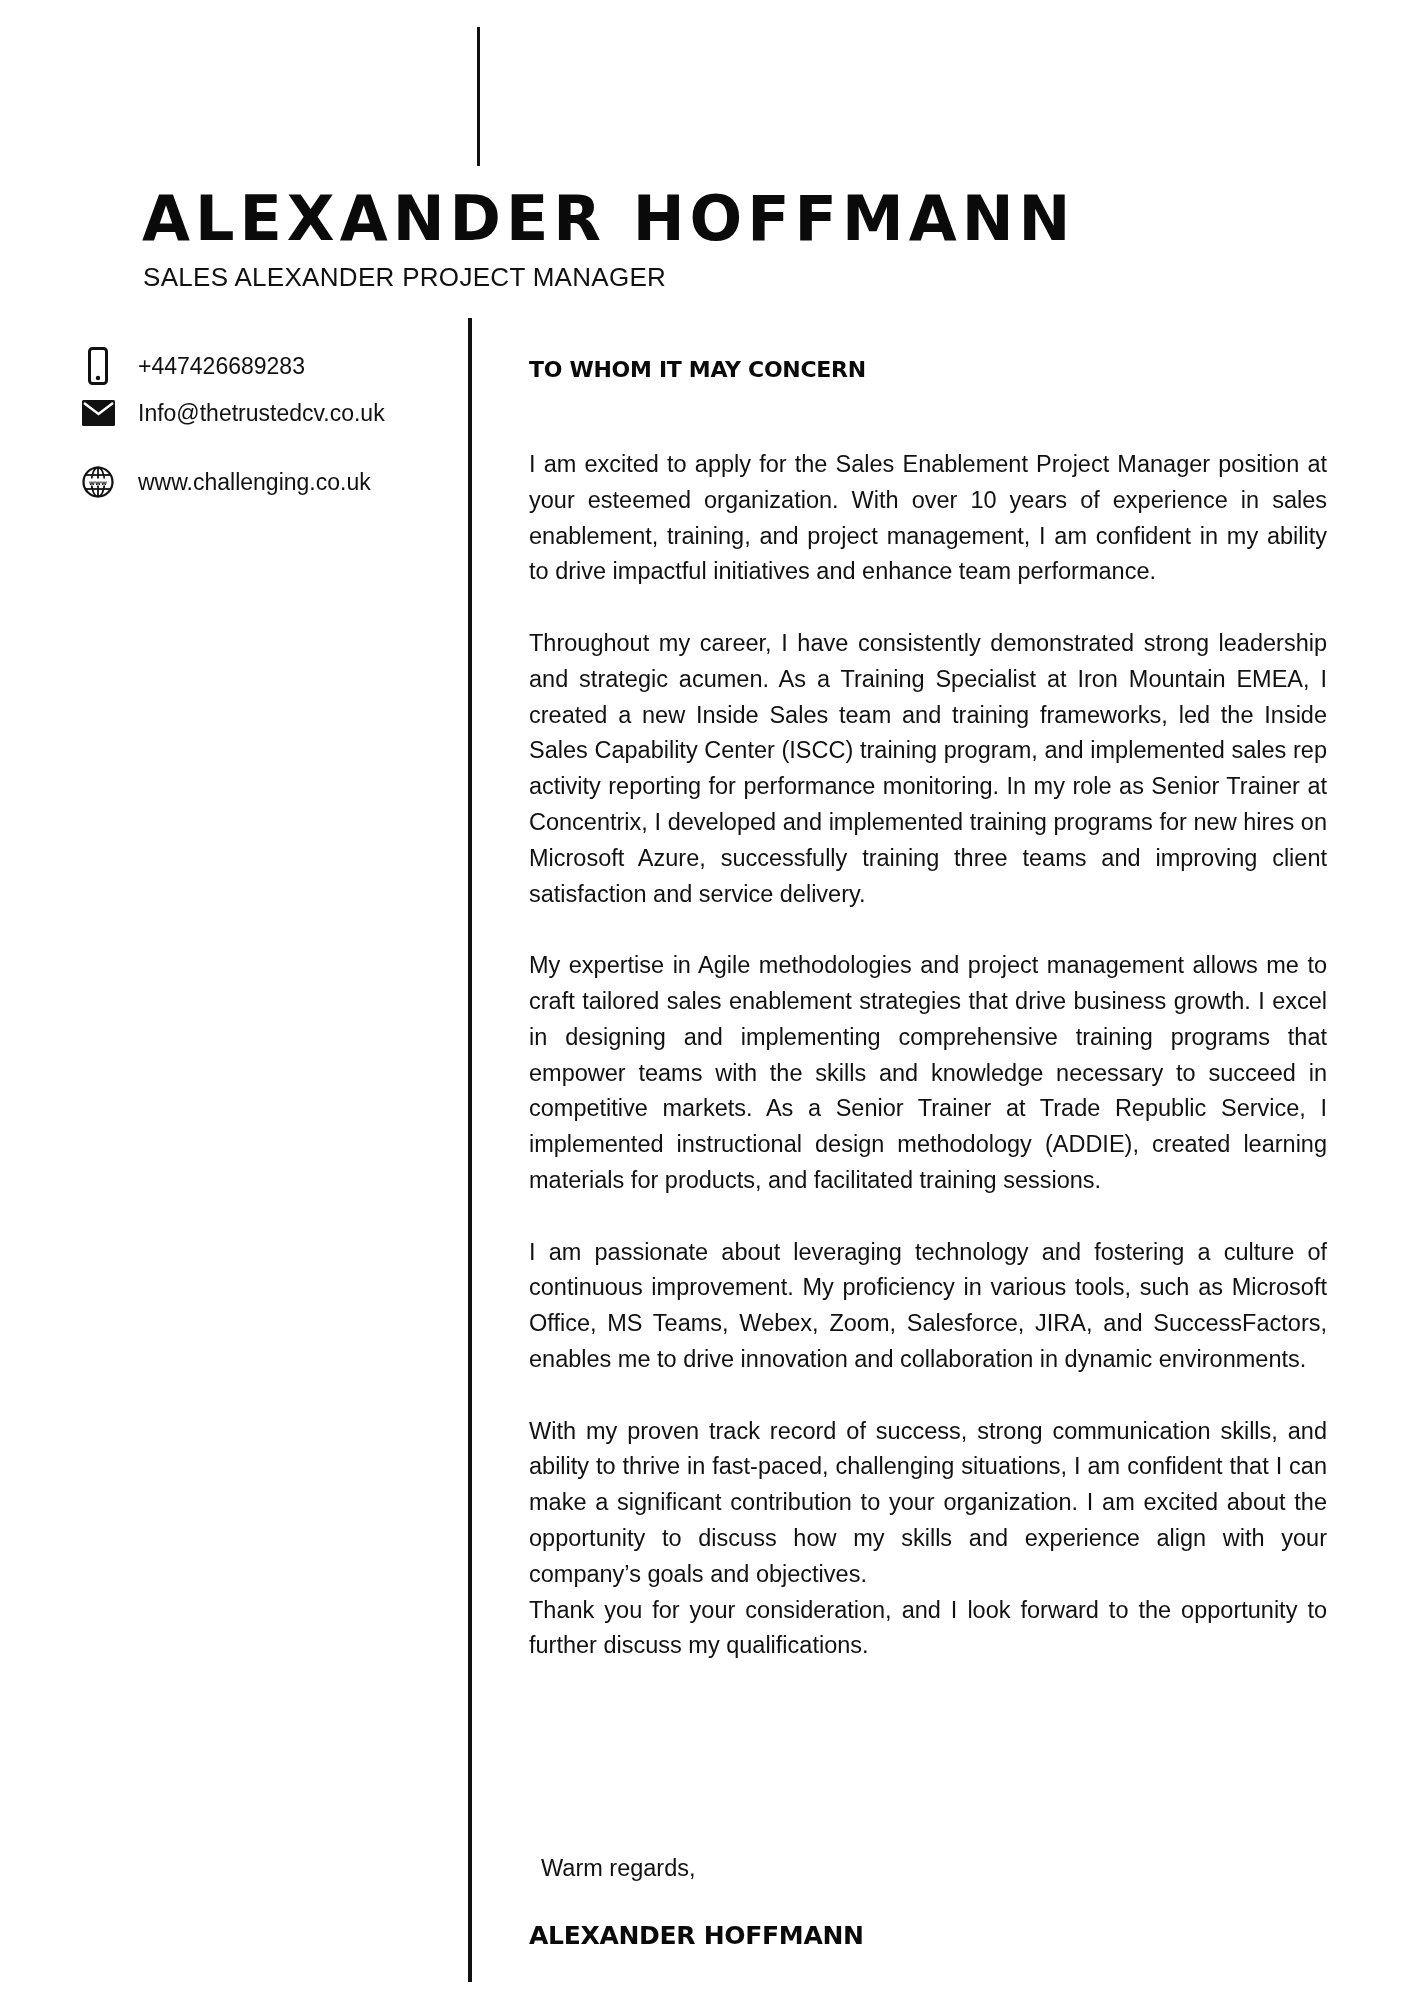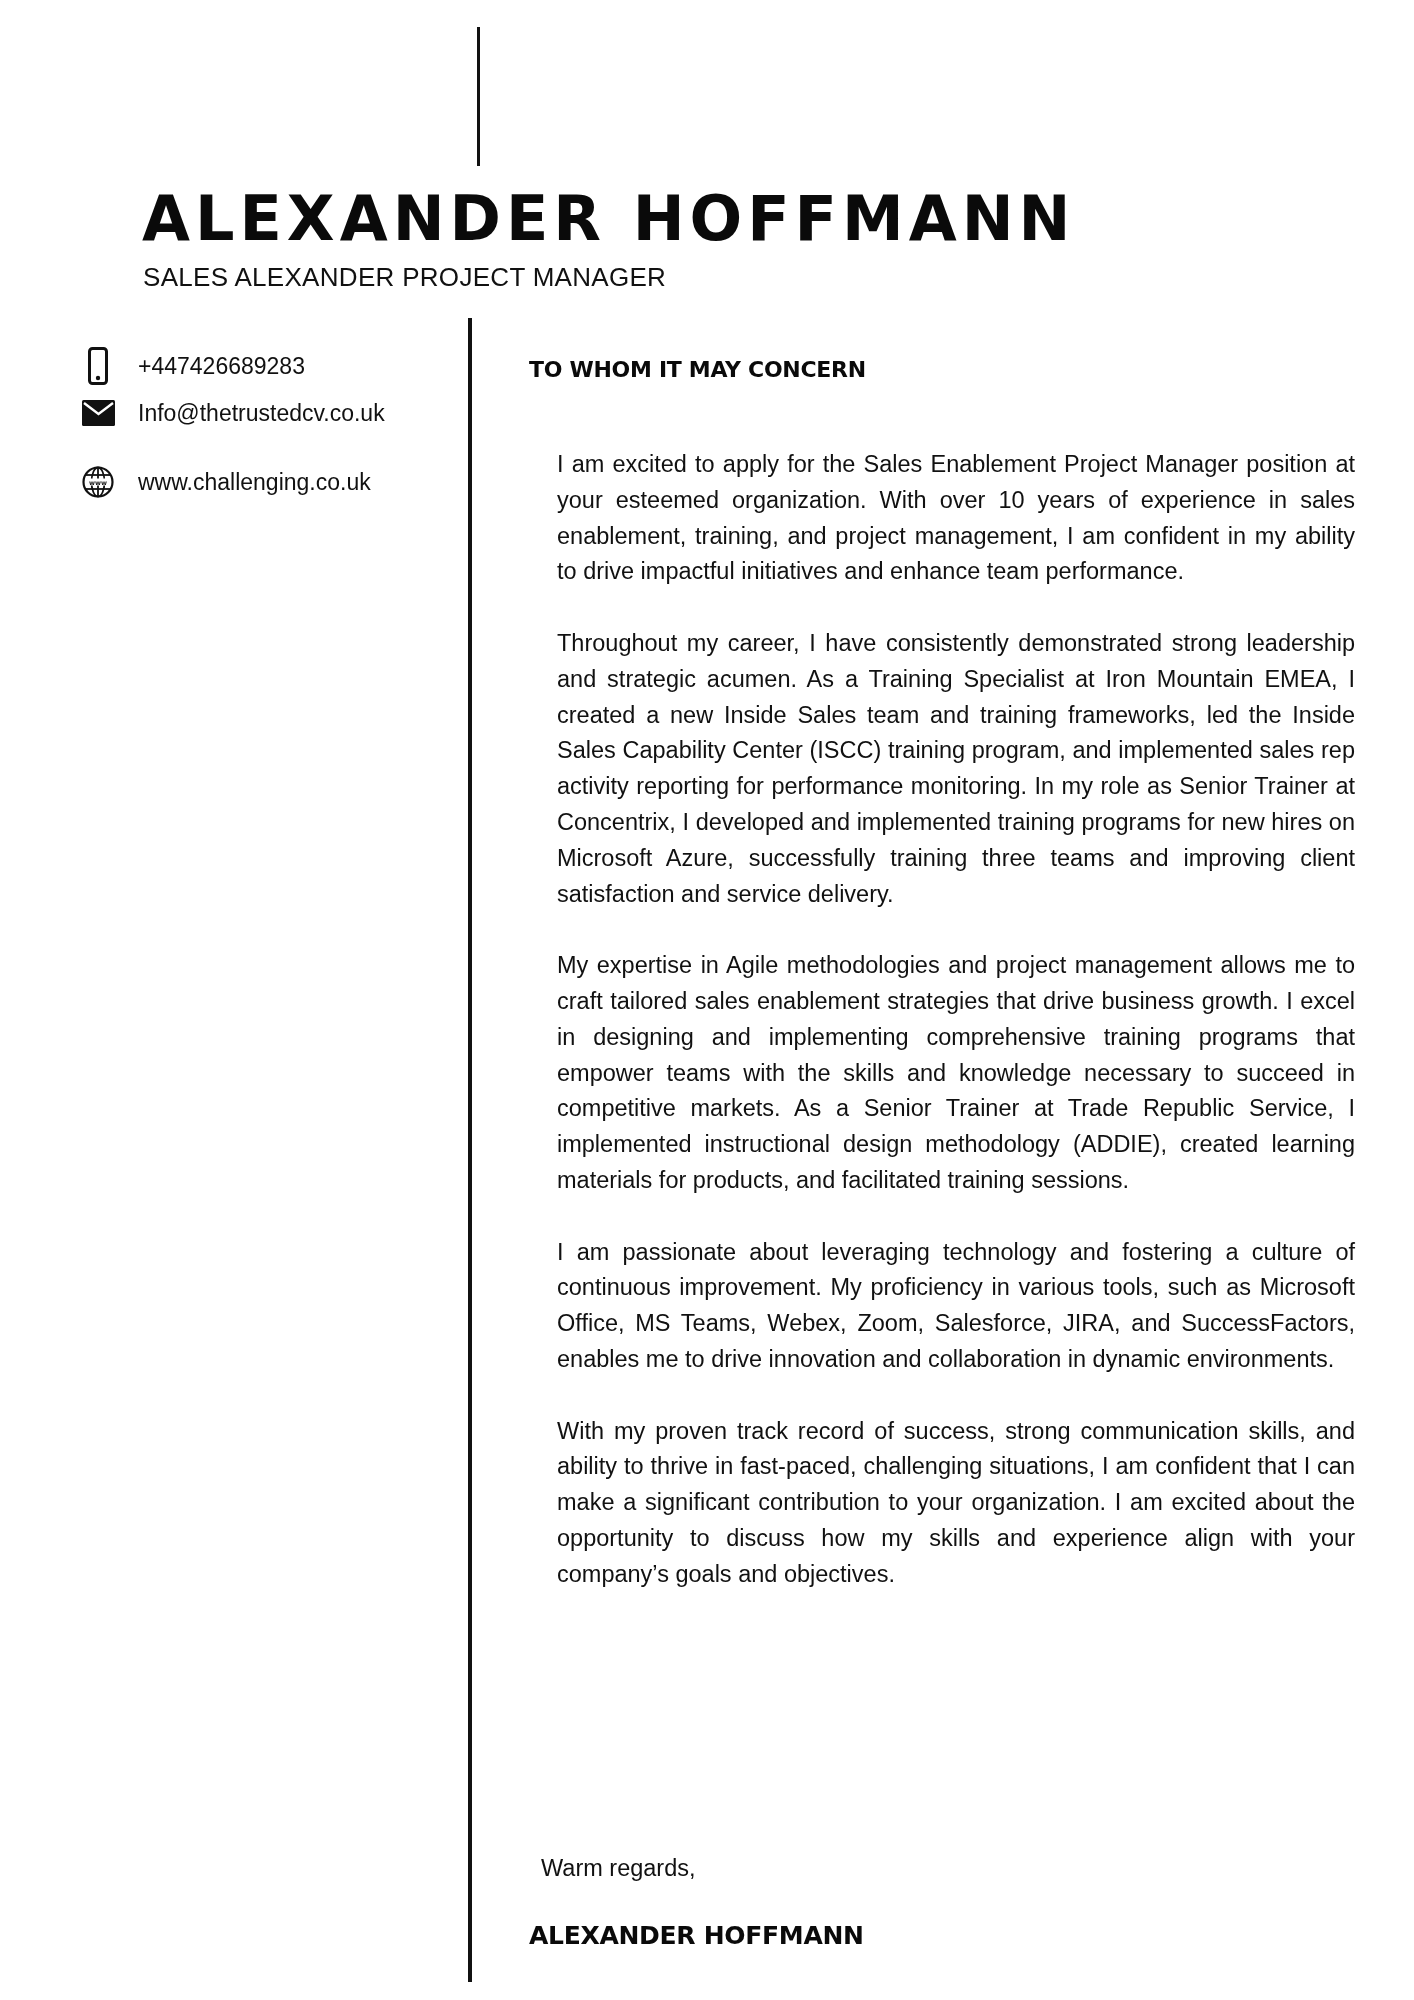--- a/index.html
+++ b/index.html
@@ -12,21 +12,21 @@
   .title { position: absolute; left: 143px; top: 262px; margin: 0;
            font-family: "Liberation Sans", sans-serif; font-size: 26px; letter-spacing: 0.3px;
            line-height: 30px; color: #111; }
   .divider { position: absolute; left: 468px; top: 318px; width: 4px; height: 1664px; background: #111; }
   .contact { position: absolute; left: 80px; width: 380px; height: 40px; display: flex; align-items: center; }
   .contact .icon { width: 36px; height: 40px; display: flex; align-items: center; justify-content: center; }
   .contact .txt { position: absolute; left: 58px; font-size: 23px; color: #111; white-space: nowrap; }
   .heading { position: absolute; left: 529px; top: 354px; margin: 0;
              font-family: "DejaVu Sans", sans-serif; font-weight: 700; font-size: 22px; letter-spacing: -0.3px;
              line-height: 32px; color: #0a0a0a; }
-  .letter { position: absolute; left: 557px; top: 447px; width: 798px;
+  .letter { position: absolute; left: 529px; top: 447px; width: 798px;
             font-family: "Liberation Sans", sans-serif; font-size: 23.5px; line-height: 35.8px;
             text-align: justify; color: #111; }
   .letter p { margin: 0 0 35.8px 0; }
   .letter p.tight { margin-bottom: 0; }
   .closing { position: absolute; left: 529px; top: 1838px; font-size: 23.5px; line-height: 36px; color: #111; margin: 12px; }
   .signature { position: absolute; left: 529px; top: 1920px; margin: 0;
                font-family: "DejaVu Sans", sans-serif; font-weight: 700; font-size: 25px; letter-spacing: -0.3px;
                line-height: 32px; color: #0a0a0a; }
 </style>
 </head>
@@ -75,16 +75,17 @@
 </div>
 
 <h2 class="heading">TO WHOM IT MAY CONCERN</h2>
 
 <div class="letter">
   <p>I am excited to apply for the Sales Enablement Project Manager position at your esteemed organization. With over 10 years of experience in sales enablement, training, and project management, I am confident in my ability to drive impactful initiatives and enhance team performance.</p>
   <p>Throughout my career, I have consistently demonstrated strong leadership and strategic acumen. As a Training Specialist at Iron Mountain EMEA, I created a new Inside Sales team and training frameworks, led the Inside Sales Capability Center (ISCC) training program, and implemented sales rep activity reporting for performance monitoring. In my role as Senior Trainer at Concentrix, I developed and implemented training programs for new hires on Microsoft Azure, successfully training three teams and improving client satisfaction and service delivery.</p>
   <p>My expertise in Agile methodologies and project management allows me to craft tailored sales enablement strategies that drive business growth. I excel in designing and implementing comprehensive training programs that empower teams with the skills and knowledge necessary to succeed in competitive markets. As a Senior Trainer at Trade Republic Service, I implemented instructional design methodology (ADDIE), created learning materials for products, and facilitated training sessions.</p>
   <p>I am passionate about leveraging technology and fostering a culture of continuous improvement. My proficiency in various tools, such as Microsoft Office, MS Teams, Webex, Zoom, Salesforce, JIRA, and SuccessFactors, enables me to drive innovation and collaboration in dynamic environments.</p>
   <p class="tight">With my proven track record of success, strong communication skills, and ability to thrive in fast-paced, challenging situations, I am confident that I can make a significant contribution to your organization. I am excited about the opportunity to discuss how my skills and experience align with your company’s goals and objectives.</p>
+  <p>Thank you for your consideration, and I look forward to the opportunity to further discuss my qualifications.</p>
 </div>
 
 <p class="closing">Warm regards,</p>
 <h2 class="signature">ALEXANDER HOFFMANN</h2>
 
 </body></html>

